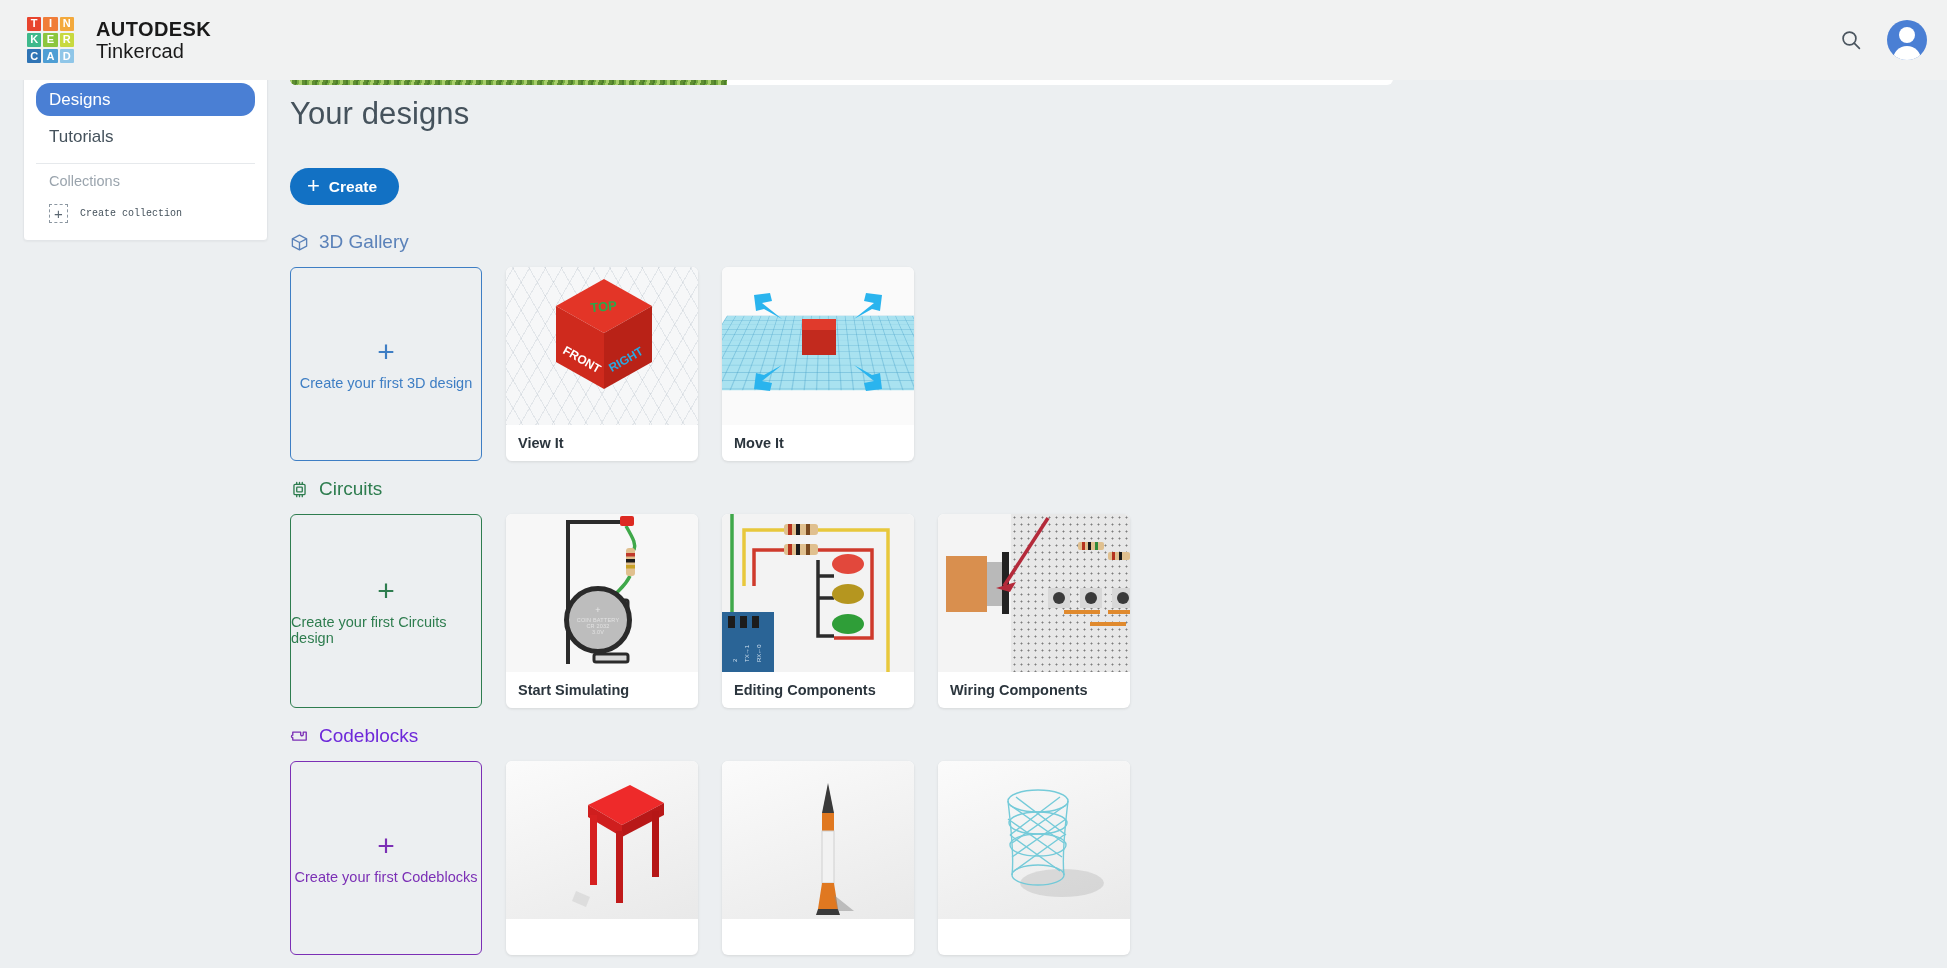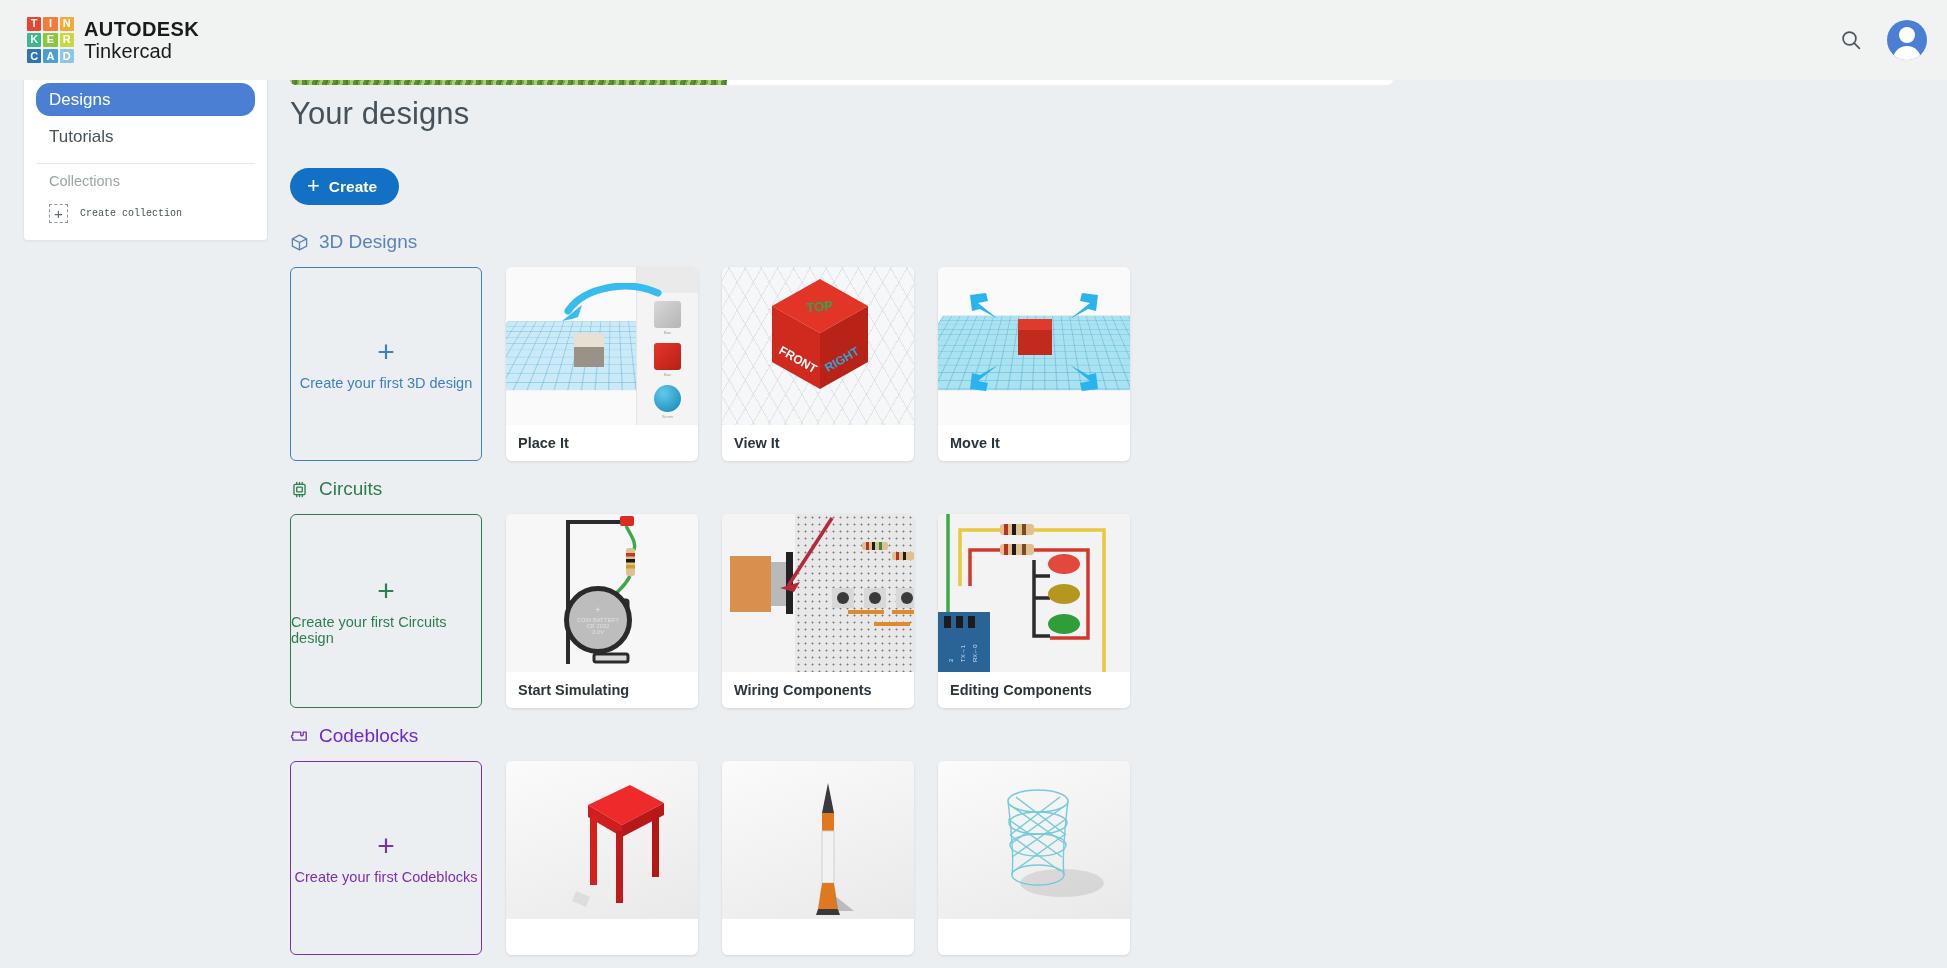--- a/index.html
+++ b/index.html
@@ -27,21 +27,21 @@
     grid-template-columns: repeat(3, 1fr);
     grid-template-rows: repeat(3, 1fr);
     gap: 2px;
   }
   .logo-cell {
     display: flex; align-items: center; justify-content: center;
     color: #ffffff; font-weight: bold; font-size: 11px;
     font-family: "Liberation Sans", sans-serif;
     border-radius: 1px; line-height: 1;
   }
-  .brand-text { margin-left: 10px; line-height: 1.12; }
+  .brand-text { margin-left: 22px; line-height: 1.12; }
   .brand-top {
     font-size: 20px; font-weight: bold; letter-spacing: 0.4px;
     color: #1a1a1a;
   }
   .brand-bottom {
     font-size: 20px; font-weight: normal; color: #1a1a1a;
     letter-spacing: 0.1px;
   }
   .nav {
     position: absolute; left: 778px; top: 0;
@@ -354,49 +354,29 @@
     <span>Create</span>
   </button>
 
   
   <div class="section">
     <div class="section-head sec-3d">
       <svg width="19" height="19" viewBox="0 0 24 24" fill="none" stroke="#5b82b9" stroke-width="1.7">
         <path d="M12 2.6 21 7.3v9.4L12 21.4 3 16.7V7.3z" stroke-linejoin="round"></path>
         <path d="M3 7.3 12 12l9-4.7M12 12v9.4" stroke-linejoin="round"></path>
       </svg>
-      <span>3D Designs</span>
+      <span>3D Gallery</span>
     </div>
     <div class="card-row">
 
       <div class="new-card nc-3d">
         <div class="nc-plus">+</div>
         <div class="nc-txt">Create your first 3D design</div>
       </div>
 
-      <div class="card">
-        <div class="card-thumb t-place">
-          <div class="plane"></div>
-          <div class="cube"></div>
-          <div class="panel">
-            <div class="panel-hdr"></div>
-            <div class="swatch" style="background:linear-gradient(135deg,#d8d8d8,#b5b5b5)"></div>
-            <div class="sw-label">Box</div>
-            <div class="swatch" style="background:linear-gradient(135deg,#e8352a,#b81f16)"></div>
-            <div class="sw-label">Box</div>
-            <div class="swatch" style="background:radial-gradient(circle at 35% 30%,#63c9ec,#0f84b4);border-radius:50%"></div>
-            <div class="sw-label">Screw</div>
-          </div>
-          <svg class="arrow" viewBox="0 0 120 52">
-            <path d="M110 10 C 80 -4, 36 4, 20 28" stroke="#36bcf0" stroke-width="7" fill="none" stroke-linecap="round"></path>
-            <path d="M14 38 L34 22 L30 34 L24 36 Z" fill="#36bcf0"></path>
-          </svg>
-        </div>
-        <div class="card-caption">Place It</div>
-      </div>
 
       <div class="card">
         <div class="card-thumb t-view">
           <div class="grid-bg"></div>
           <svg class="iso" width="104" height="118" viewBox="0 0 104 118">
             <polygon points="52,2 100,29 52,56 4,29" fill="#e33527"></polygon>
             <polygon points="4,29 52,56 52,112 4,85" fill="#cf2a1d"></polygon>
             <polygon points="100,29 52,56 52,112 100,85" fill="#b92217"></polygon>
             <text x="52" y="34" font-family="Liberation Sans, sans-serif" font-size="13" font-weight="bold" fill="#2aa94a" text-anchor="middle" transform="rotate(-5 52 34)">TOP</text>
             <text x="28" y="86" font-family="Liberation Sans, sans-serif" font-size="12" font-weight="bold" fill="#ffffff" text-anchor="middle" transform="rotate(30 28 86)">FRONT</text>
@@ -458,20 +438,51 @@
             <rect x="88" y="140" width="34" height="8" rx="2" fill="#d8d8d8" stroke="#2a2a2a" stroke-width="3"></rect>
           </svg>
           <div class="t-coin">
             <div class="plus-s">+</div>
             <div class="cl">COIN BATTERY</div>
             <div class="cl">CR 2032</div>
             <div class="cl">3.0V</div>
           </div>
         </div>
         <div class="card-caption">Start Simulating</div>
+      </div>
+
+      <div class="card">
+        <div class="card-thumb t-edit">
+          <svg style="position:absolute;inset:0" width="192" height="158" viewBox="0 0 192 158">
+            <path d="M10 0 L10 158" stroke="#3fa84a" stroke-width="3.5" fill="none"></path>
+            <path d="M22 72 L22 16 L166 16 L166 158" stroke="#e8c83c" stroke-width="3.5" fill="none"></path>
+            <path d="M32 72 L32 36 L150 36 L150 124 L112 124" stroke="#cf3a2c" stroke-width="3.5" fill="none"></path>
+            <path d="M96 46 L96 62 L112 62 M96 62 L96 84 L112 84 M96 84 L96 122 L112 122" stroke="#2b2b2b" stroke-width="3.5" fill="none"></path>
+            <rect x="62" y="10" width="34" height="11" rx="3" fill="#e0c08f"></rect>
+            <rect x="66" y="10" width="4" height="11" fill="#b5331f"></rect>
+            <rect x="74" y="10" width="4" height="11" fill="#1b1b1b"></rect>
+            <rect x="84" y="10" width="4" height="11" fill="#7a4a1f"></rect>
+            <rect x="62" y="30" width="34" height="11" rx="3" fill="#e0c08f"></rect>
+            <rect x="66" y="30" width="4" height="11" fill="#b5331f"></rect>
+            <rect x="74" y="30" width="4" height="11" fill="#1b1b1b"></rect>
+            <rect x="84" y="30" width="4" height="11" fill="#7a4a1f"></rect>
+            <ellipse cx="126" cy="50" rx="16" ry="10" fill="#e2483c"></ellipse>
+            <ellipse cx="126" cy="80" rx="16" ry="10" fill="#b5961f"></ellipse>
+            <ellipse cx="126" cy="110" rx="16" ry="10" fill="#2f9e38"></ellipse>
+          </svg>
+          <div class="board">
+            <div class="pin" style="left:6px"></div>
+            <div class="pin" style="left:18px"></div>
+            <div class="pin" style="left:30px"></div>
+            <div class="pinlbl" style="left:10px;top:50px">2</div>
+            <div class="pinlbl" style="left:22px;top:50px">TX→1</div>
+            <div class="pinlbl" style="left:34px;top:50px">RX←0</div>
+          </div>
+        </div>
+        <div class="card-caption">Editing Components</div>
       </div>
 
       <div class="card">
         <div class="card-thumb t-wire">
           <div class="bb"></div>
           <div class="motor"></div>
           <div class="shaft"></div>
           <div class="plate"></div>
           <div class="btn-c" style="left:110px"></div>
           <div class="btn-c" style="left:142px"></div>
@@ -487,51 +498,20 @@
             <rect x="174" y="38" width="3" height="8" fill="#b5331f"></rect>
             <rect x="181" y="38" width="3" height="8" fill="#1b1b1b"></rect>
             <rect x="126" y="96" width="36" height="4" fill="#e08a2e"></rect>
             <rect x="152" y="108" width="36" height="4" fill="#e08a2e"></rect>
             <rect x="170" y="96" width="22" height="4" fill="#e08a2e"></rect>
           </svg>
         </div>
         <div class="card-caption">Wiring Components</div>
       </div>
 
-      <div class="card">
-        <div class="card-thumb t-edit">
-          <svg style="position:absolute;inset:0" width="192" height="158" viewBox="0 0 192 158">
-            <path d="M10 0 L10 158" stroke="#3fa84a" stroke-width="3.5" fill="none"></path>
-            <path d="M22 72 L22 16 L166 16 L166 158" stroke="#e8c83c" stroke-width="3.5" fill="none"></path>
-            <path d="M32 72 L32 36 L150 36 L150 124 L112 124" stroke="#cf3a2c" stroke-width="3.5" fill="none"></path>
-            <path d="M96 46 L96 62 L112 62 M96 62 L96 84 L112 84 M96 84 L96 122 L112 122" stroke="#2b2b2b" stroke-width="3.5" fill="none"></path>
-            <rect x="62" y="10" width="34" height="11" rx="3" fill="#e0c08f"></rect>
-            <rect x="66" y="10" width="4" height="11" fill="#b5331f"></rect>
-            <rect x="74" y="10" width="4" height="11" fill="#1b1b1b"></rect>
-            <rect x="84" y="10" width="4" height="11" fill="#7a4a1f"></rect>
-            <rect x="62" y="30" width="34" height="11" rx="3" fill="#e0c08f"></rect>
-            <rect x="66" y="30" width="4" height="11" fill="#b5331f"></rect>
-            <rect x="74" y="30" width="4" height="11" fill="#1b1b1b"></rect>
-            <rect x="84" y="30" width="4" height="11" fill="#7a4a1f"></rect>
-            <ellipse cx="126" cy="50" rx="16" ry="10" fill="#e2483c"></ellipse>
-            <ellipse cx="126" cy="80" rx="16" ry="10" fill="#b5961f"></ellipse>
-            <ellipse cx="126" cy="110" rx="16" ry="10" fill="#2f9e38"></ellipse>
-          </svg>
-          <div class="board">
-            <div class="pin" style="left:6px"></div>
-            <div class="pin" style="left:18px"></div>
-            <div class="pin" style="left:30px"></div>
-            <div class="pinlbl" style="left:10px;top:50px">2</div>
-            <div class="pinlbl" style="left:22px;top:50px">TX→1</div>
-            <div class="pinlbl" style="left:34px;top:50px">RX←0</div>
-          </div>
-        </div>
-        <div class="card-caption">Editing Components</div>
-      </div>
-
     </div>
   </div>
 
   
   <div class="section">
     <div class="section-head sec-code">
       <svg width="19" height="19" viewBox="0 0 24 24" fill="none" stroke="#7b2fb5" stroke-width="1.7">
         <path d="M3.5 6.5h10v3a1.6 1.6 0 0 0 3.2 0v-3h3.8v10H3.5v-3a1.6 1.6 0 0 1 0-3.2z" stroke-linejoin="round"></path>
       </svg>
       <span>Codeblocks</span>

